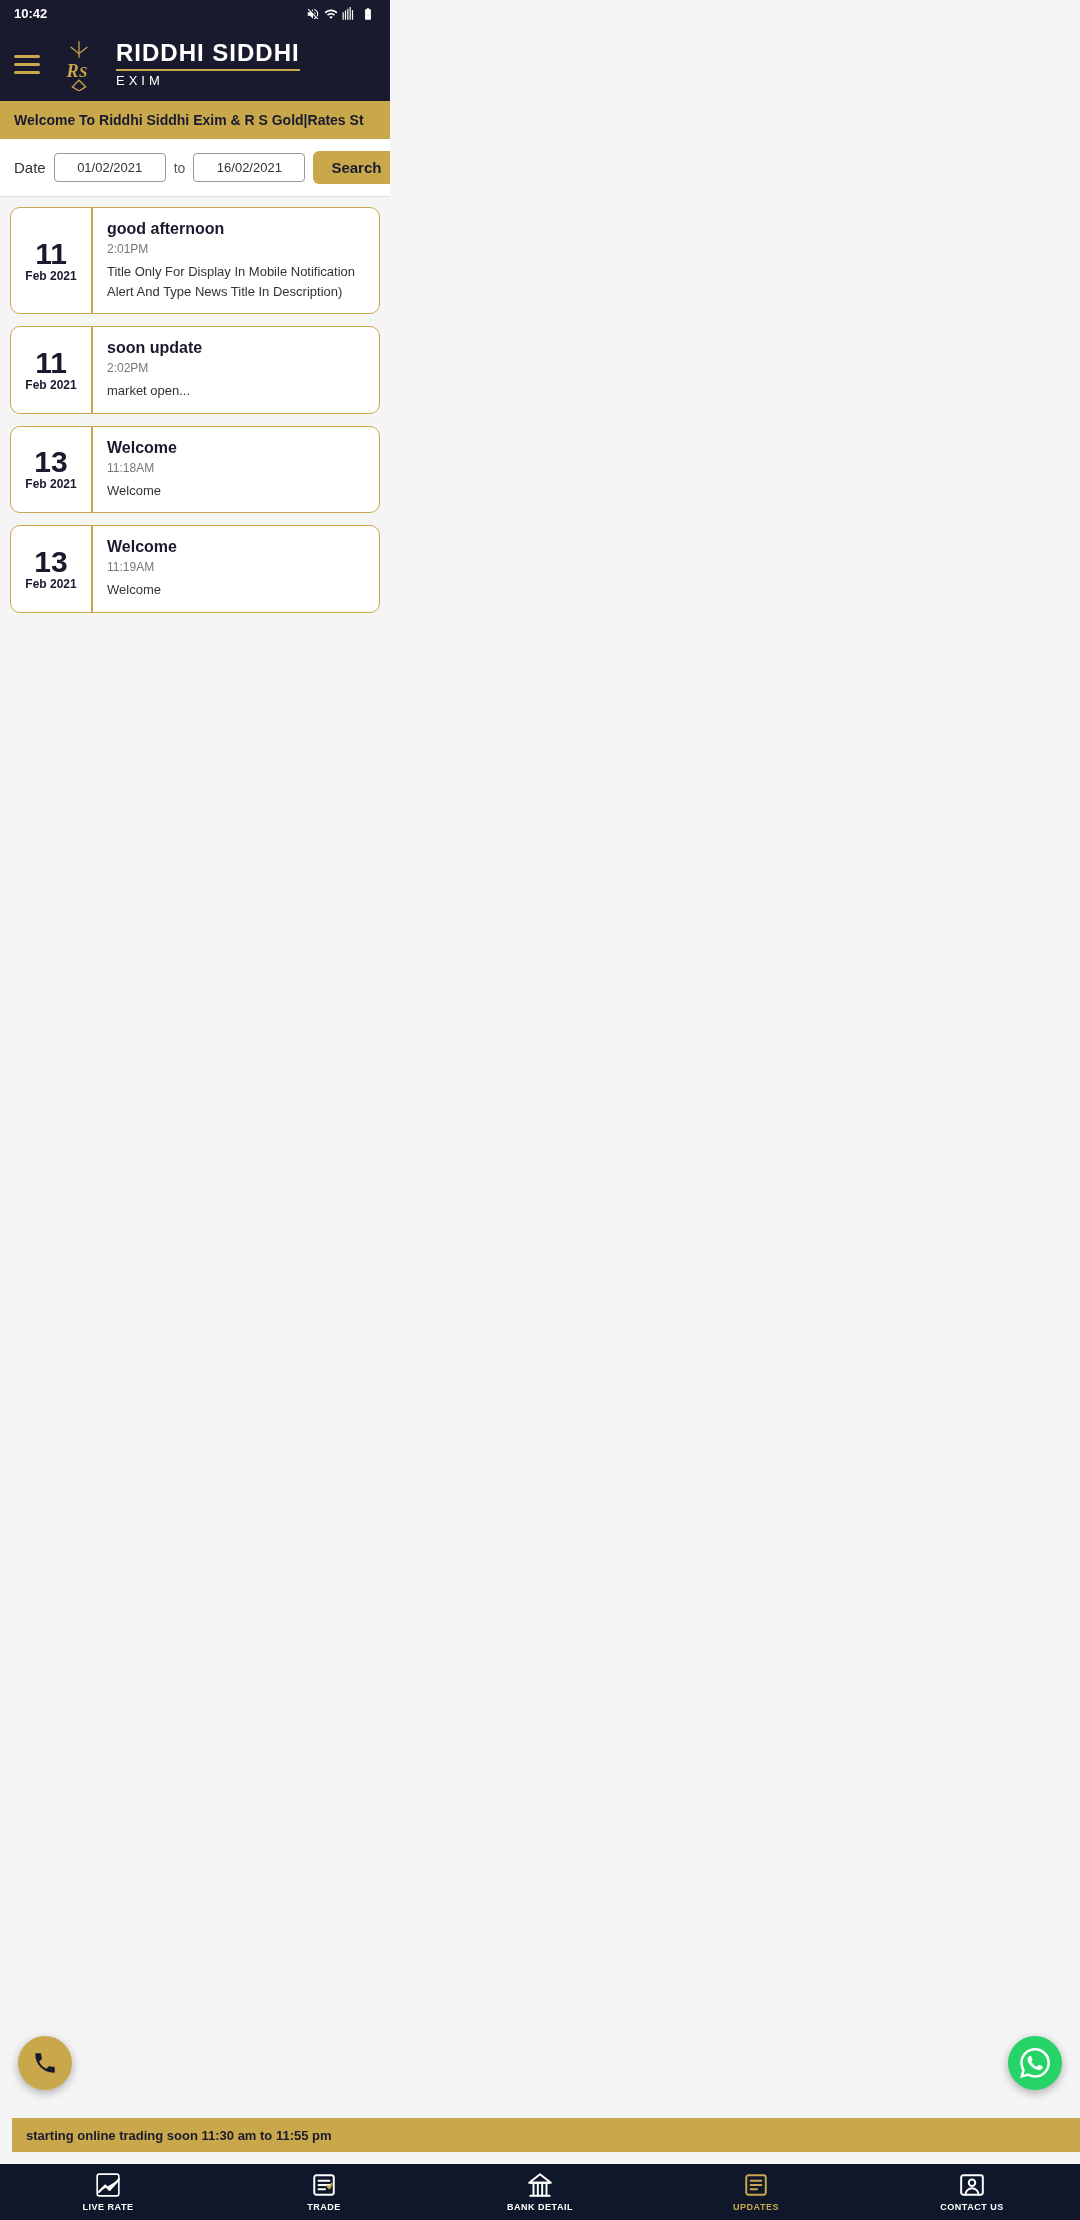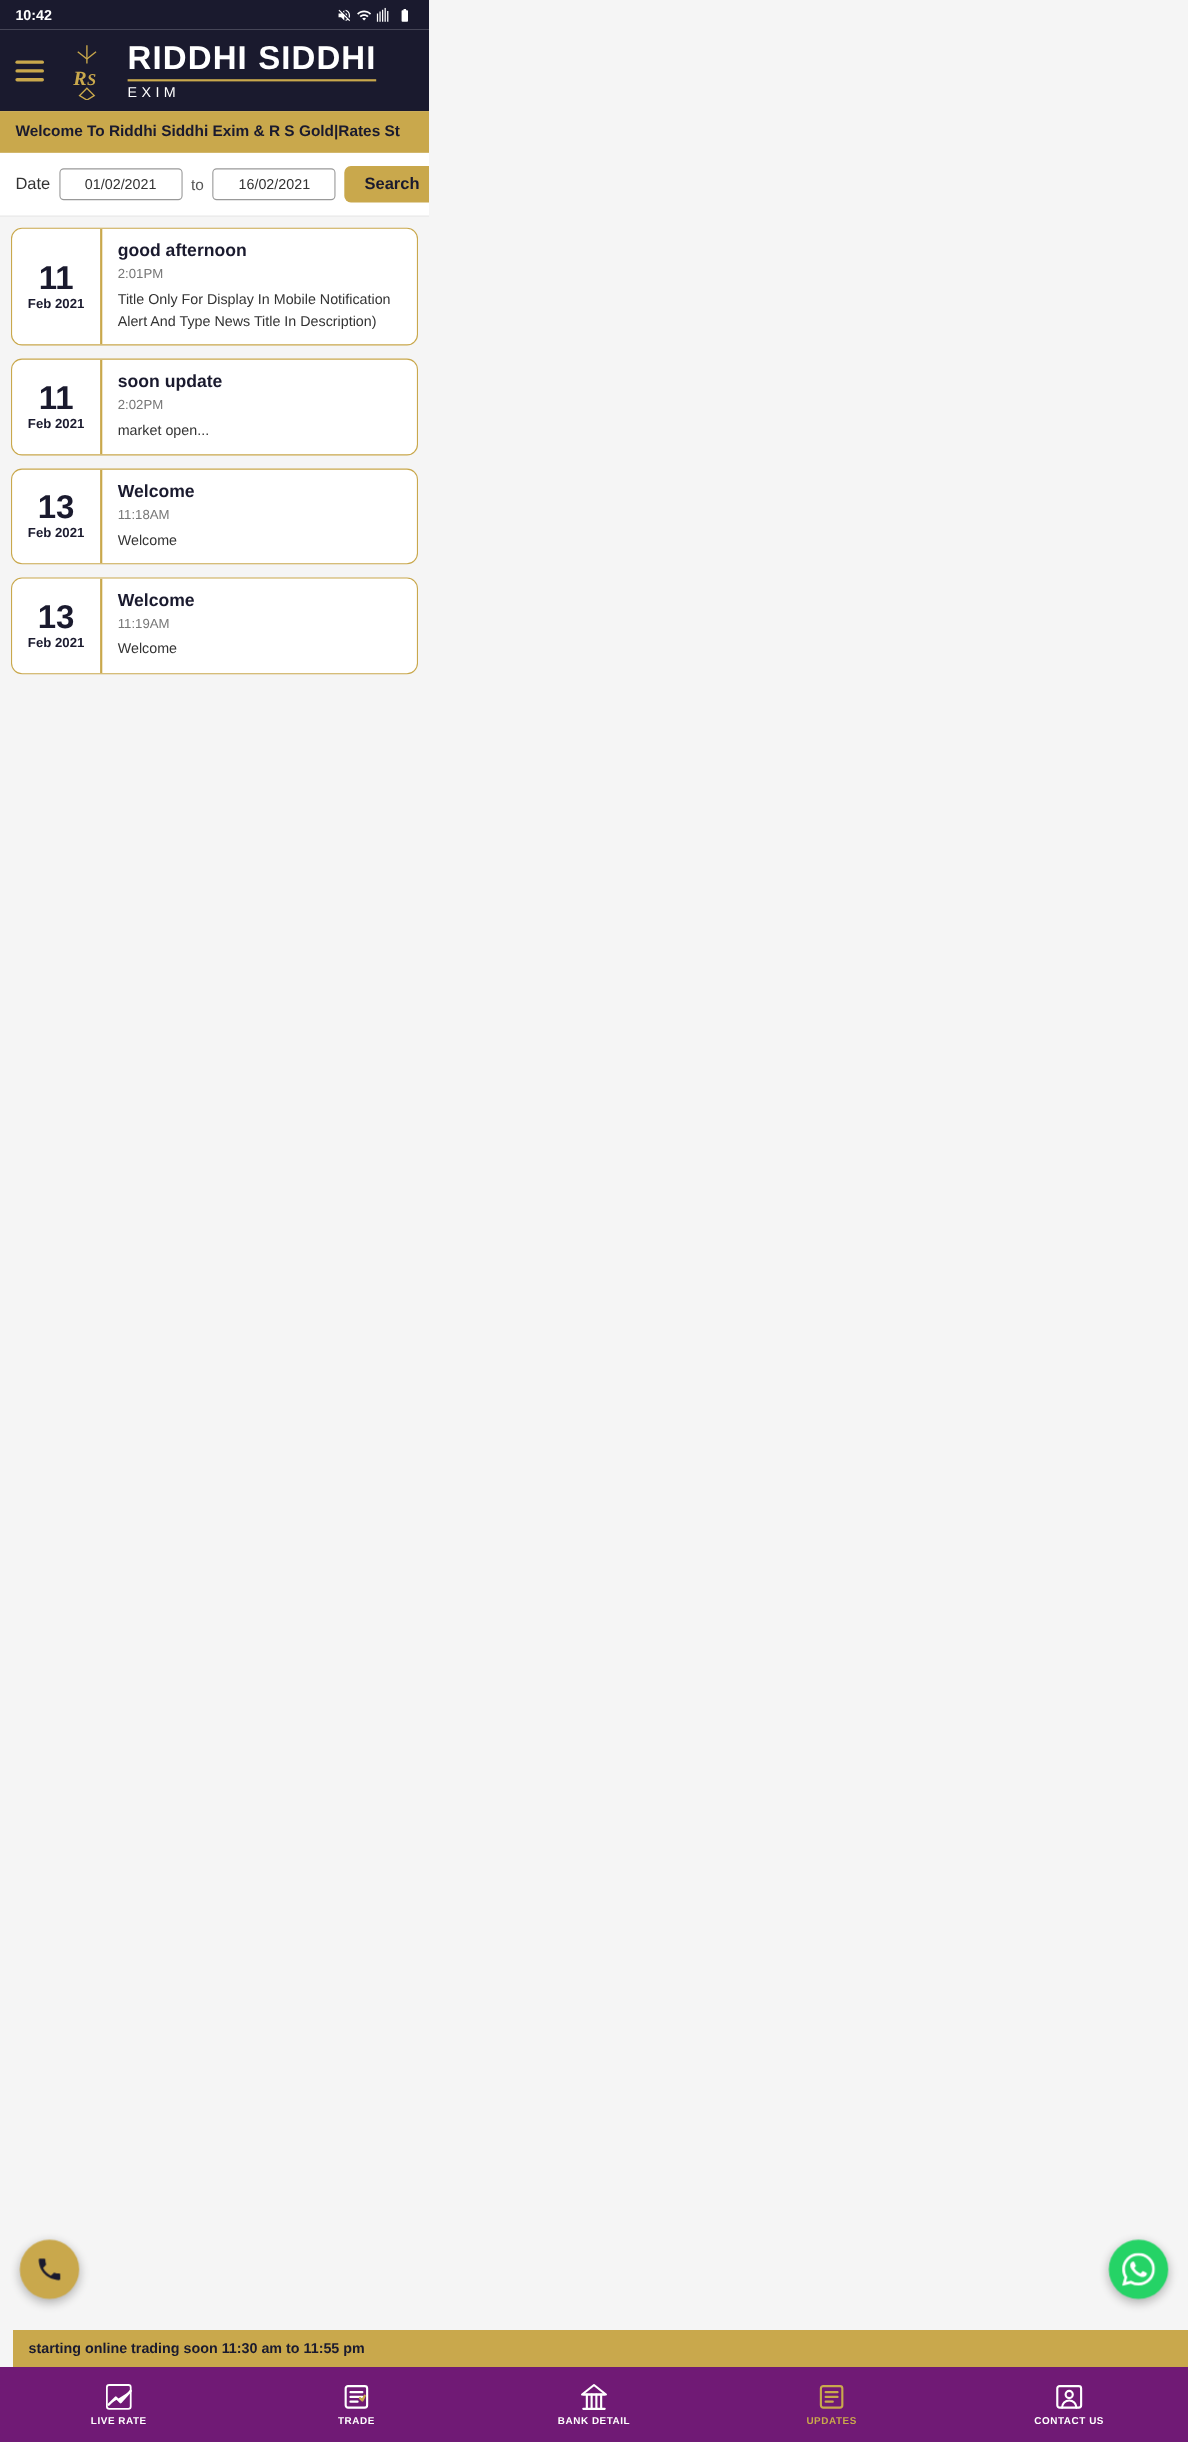--- a/index.html
+++ b/index.html
@@ -65,21 +65,21 @@
     .logo-icon svg {
       width: 100%;
       height: 100%;
     }
     .brand-text {
       display: flex;
       flex-direction: column;
     }
     .brand-name {
       color: white;
-      font-size: 30px;
+      font-size: 24px;
       font-weight: 800;
       letter-spacing: 1px;
       line-height: 1.1;
     }
     .brand-sub {
       color: white;
       font-size: 13px;
       font-weight: 400;
       letter-spacing: 4px;
       border-top: 2px solid #c9a84c;
@@ -253,24 +253,24 @@
       display: inline-block;
       animation: marquee 15s linear infinite;
     }
 
     
     .bottom-nav {
       position: fixed;
       bottom: 0;
       left: 0;
       right: 0;
-      background: #701a75;
+      background: #0f172a;
       display: flex;
       z-index: 100;
-      height: 68px;
+      height: 56px;
       text-align: center;
     }
     .nav-item {
       flex: 1;
       display: flex;
       flex-direction: column;
       align-items: center;
       justify-content: center;
       gap: 4px;
       cursor: pointer;

